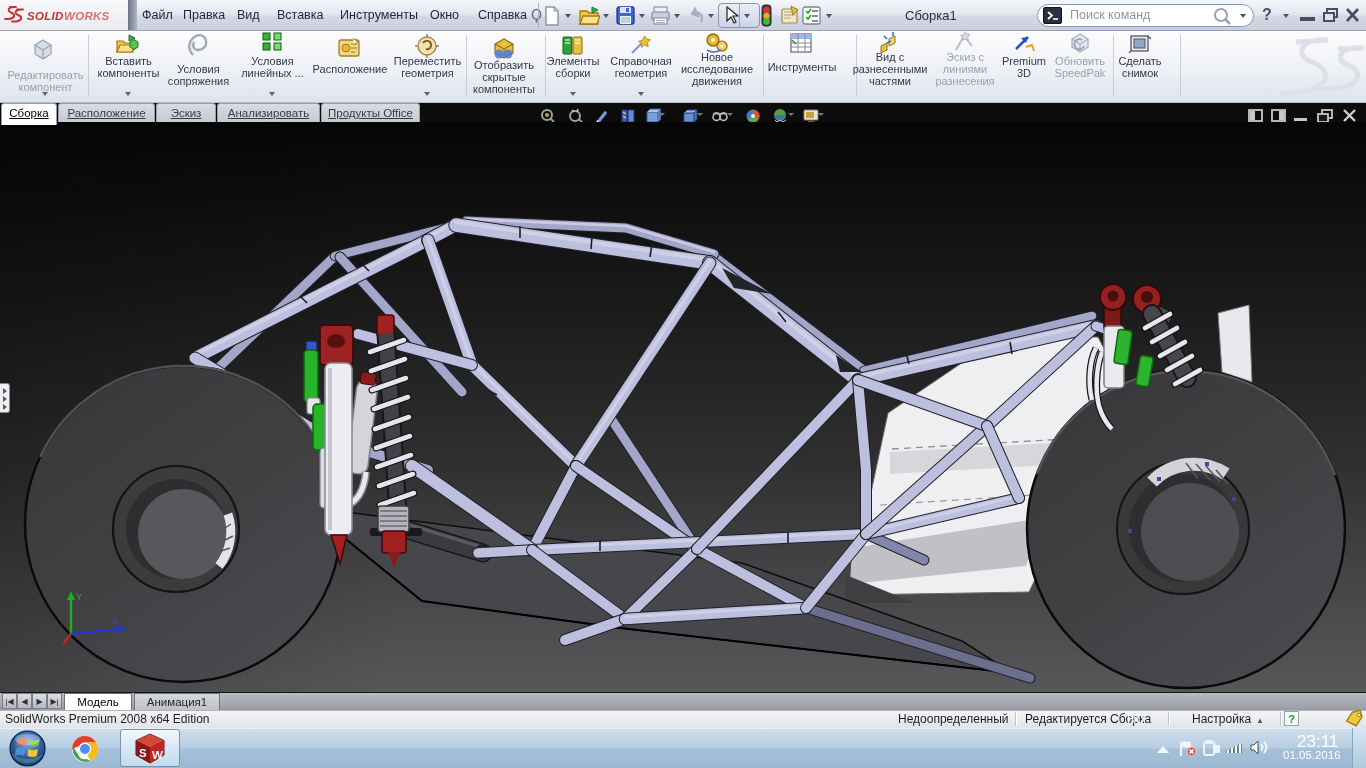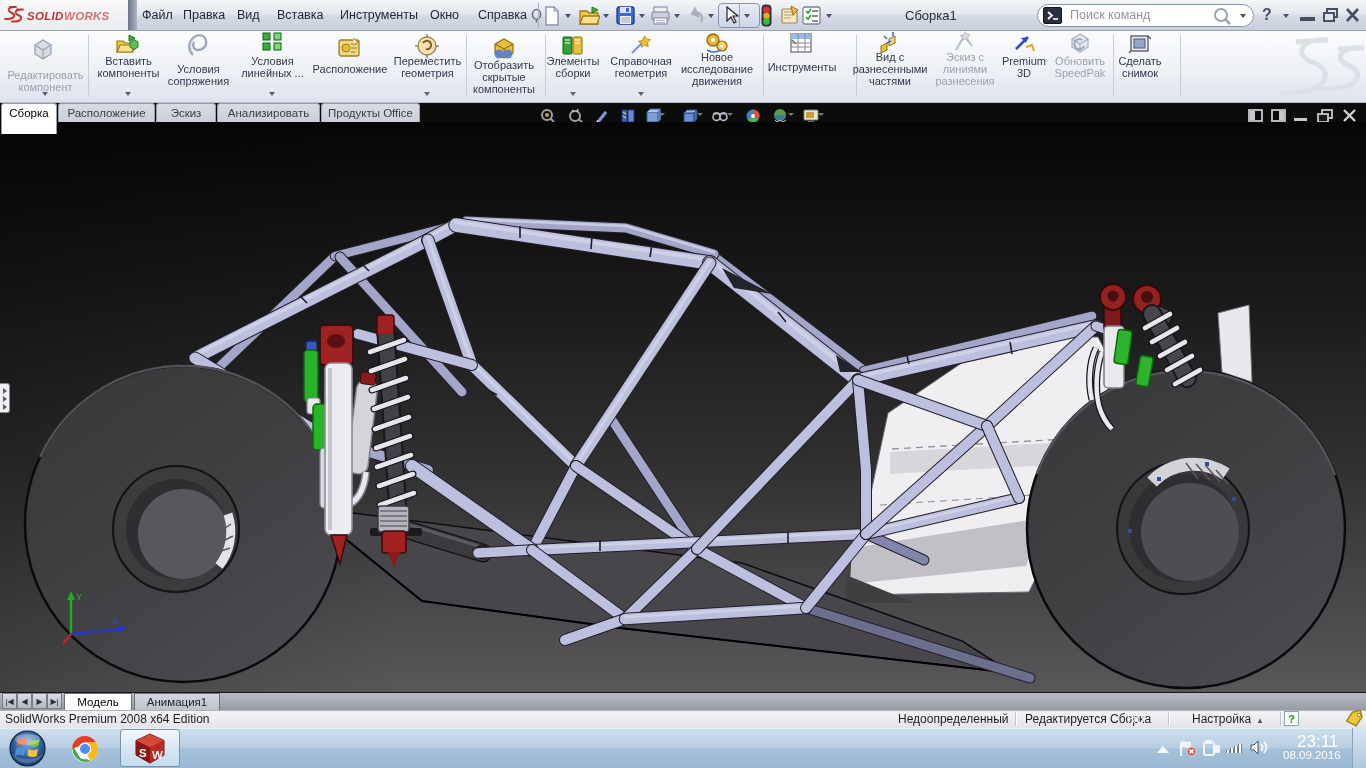--- a/index.html
+++ b/index.html
@@ -12,21 +12,21 @@
 .menuitem{top:8px;font-size:12.5px;color:#23283a;}
 .caret{width:0;height:0;border-left:3.5px solid transparent;border-right:3.5px solid transparent;border-top:4px solid #4a5068;display:inline-block;}
 
 #ribbon{left:0;top:31px;width:1366px;height:72px;background:linear-gradient(#fdfdfe,#eceff4 60%,#dfe3ec);border-bottom:1px solid #b6bcc9;}
 .rlabel{position:absolute;font-size:11px;line-height:12px;text-align:center;color:#33384c;white-space:pre;}
 .rgray{color:#9aa2ae;}
 .rsep{position:absolute;top:4px;width:1px;height:62px;background:#c7ccd6;}
 .rcaret{position:absolute;width:0;height:0;border-left:3.5px solid transparent;border-right:3.5px solid transparent;border-top:4px solid #5a6078;}
 
 #tabrow{left:0;top:103px;width:1366px;height:19px;background:#0c0c0c;}
-.ctab{position:absolute;top:103px;height:31px;font-size:11.5px;text-align:center;line-height:19px;color:#3a3d46;background:linear-gradient(#d9dce2,#c2c6cf);border:1px solid #979daa;border-bottom:none;border-radius:3px 3px 0 0;}
+.ctab{position:absolute;top:103px;height:22px;font-size:11.5px;text-align:center;line-height:19px;color:#3a3d46;background:linear-gradient(#d9dce2,#c2c6cf);border:1px solid #979daa;border-bottom:none;border-radius:3px 3px 0 0;text-decoration:underline;}
 .ctab.active{background:#fff;color:#000;z-index:2;}
 
 #viewport{left:0;top:122px;width:1366px;height:570px;background:linear-gradient(#060606 0%,#191919 30%,#303030 60%,#47474a 82%,#58585b 100%);}
 #vpshade{left:0;top:122px;width:400px;height:570px;background:linear-gradient(90deg,rgba(0,0,0,0.25),rgba(0,0,0,0));}
 
 #bottabs{left:0;top:692px;width:1366px;height:18px;background:linear-gradient(#b8bbc2,#989ba3);border-top:1px solid #16161a;}
 .btab{position:absolute;top:693px;height:17px;font-size:11.5px;text-align:center;line-height:16px;border:1px solid #6e727c;border-bottom:none;}
 .navbtn{position:absolute;top:693px;width:15px;height:16px;background:linear-gradient(#dcdee3,#b4b7bf);border:1px solid #7a7e88;color:#2e3138;font-size:8px;line-height:15px;text-align:center;}
 
 #statusbar{left:0;top:710px;width:1366px;height:18px;background:linear-gradient(#f4f4f6,#e2e4e8);border-top:1px solid #b0b4bc;font-size:12px;color:#1c1e24;}
@@ -651,15 +651,15 @@
     </svg>
 <svg class="abs" style="left:1226px;top:740px" width="19" height="16" viewBox="0 0 19 16">
       <path d="M2,13 v-3 M6,13 v-5 M10,13 v-7 M14,13 v-9" stroke="#44515c" stroke-width="3.8"></path>
       <path d="M2,13 v-3 M6,13 v-5 M10,13 v-7 M14,13 v-9" stroke="#f8fafc" stroke-width="2.4"></path>
     </svg>
 <svg class="abs" style="left:1249px;top:739px" width="20" height="17" viewBox="0 0 20 17">
       <path d="M2,6 h3 l4,-4 v13 l-4,-4 h-3 z" fill="#f8fafc" stroke="#44515c" stroke-width="1"></path>
       <path d="M12,5 q3,3.5 0,7 M15,3 q5,4.5 0,11" stroke="#f8fafc" stroke-width="1.8" fill="none"></path>
     </svg>
 <div class="abs trayico" style="left:1297px;top:732px;font-size:17px">23:11</div>
-<div class="abs trayico" style="left:1283px;top:749px;font-size:11.5px">08.09.2016</div>
+<div class="abs trayico" style="left:1283px;top:749px;font-size:11.5px">01.05.2016</div>
 <div class="abs" style="left:1352px;top:728px;width:1px;height:40px;background:#8aa4bc"></div>
 <div class="abs" style="left:1353px;top:728px;width:13px;height:40px;background:linear-gradient(#d8e6f2,#b0c8dd)"></div>
 </div>
 </body></html>

